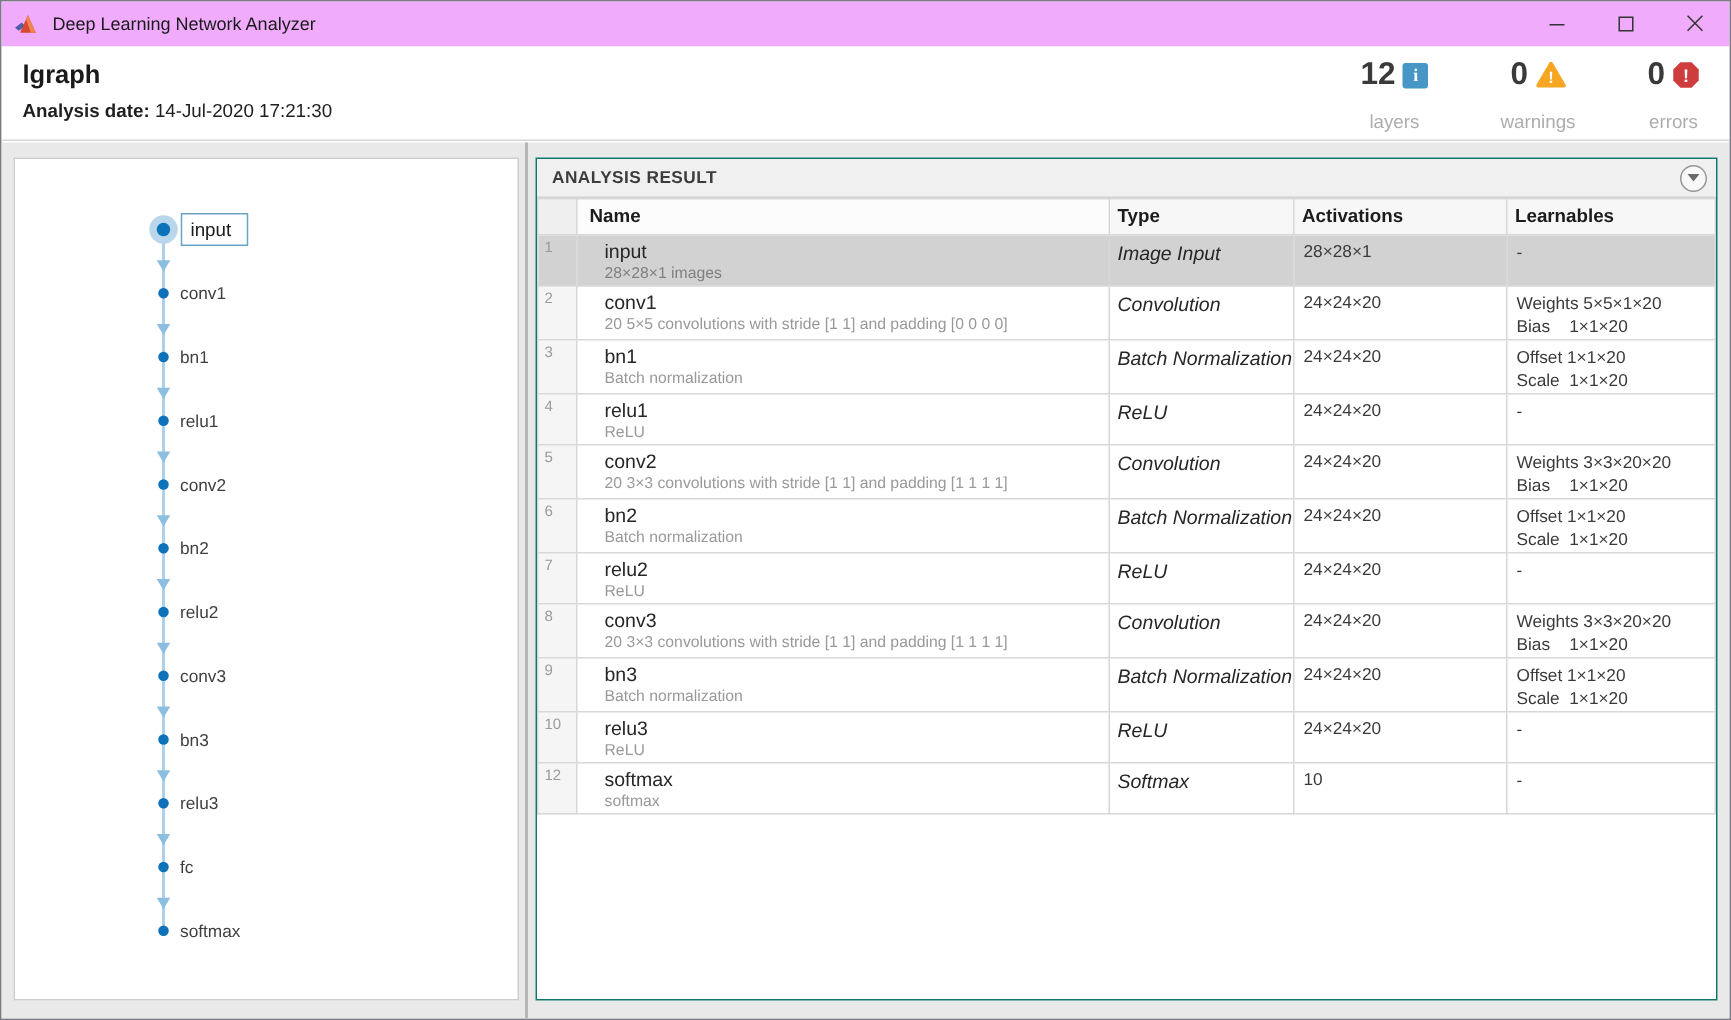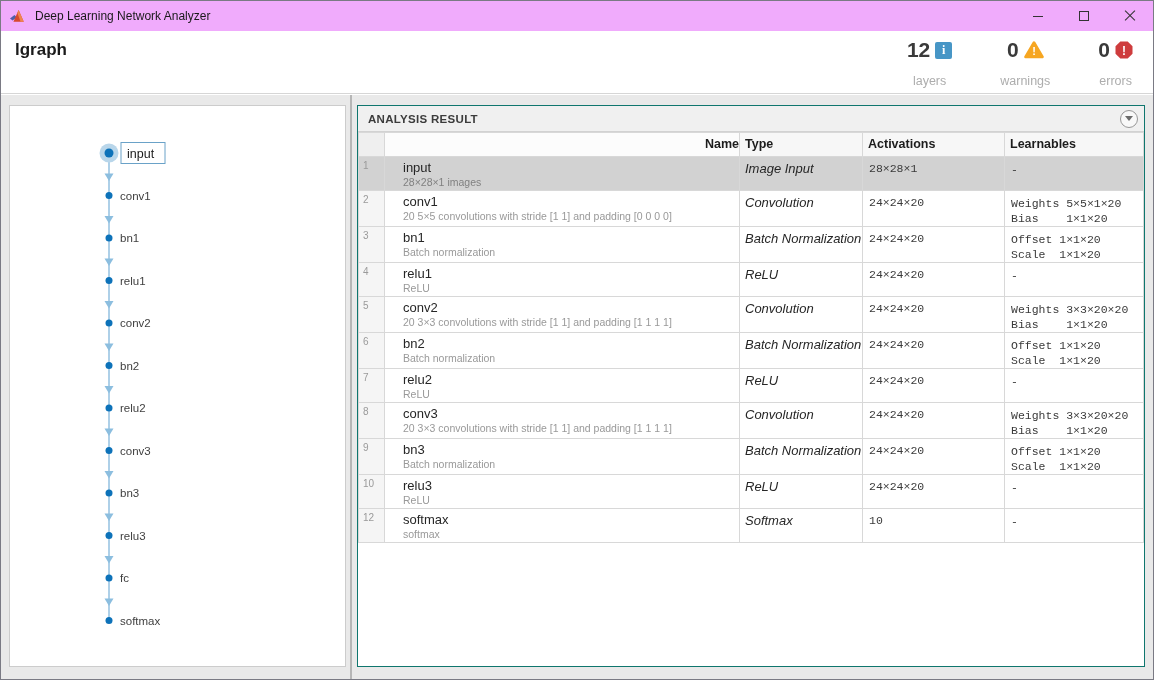--- a/index.html
+++ b/index.html
@@ -63,29 +63,29 @@
     background:#f8f8f8; display:flex; align-items:center; justify-content:center; cursor:pointer;
   }
   .tri-down { width:0; height:0; border-left:4px solid transparent; border-right:4px solid transparent; border-top:5px solid #6b6b6b; }
 
   
   table { border-collapse:collapse; width:100%; table-layout:fixed; }
   col.c-num { width:26px; } col.c-name { width:355px; } col.c-type { width:123px; }
   col.c-act { width:142px; } col.c-learn { width:auto; }
   th, td { border:1px solid #d8d8d8; vertical-align:top; }
   th { background:#f7f7f7; font-size:12.5px; font-weight:bold; color:#1c1c1c; text-align:left; height:24px; padding:4px 0 0 5px; }
-  th.h-name { padding-left:18px; background:#fcfcfc;text-align:right; }
+  th.h-name { padding-left:8px; background:#fcfcfc; }
   th.h-num { background:#efefef; }
   td { height:34px; }
   td.num { font-size:10px; color:#9a9a9a; padding:3px 0 0 4px; background:#f5f5f5; }
   td.name { padding:3px 0 0 18px; }
   .lname { font-size:13px; color:#262626; line-height:16px; }
   .ldesc { font-size:10.5px; color:#999999; line-height:13px; }
   td.type { font-size:13px; color:#262626; padding:4px 0 0 5px;font-style:italic; }
-  td.act, td.learn { font-family:Liberation Mono, monospace; font-size:11.5px; color:#3a3a3a; padding:5px 0 0 6px; }
+  td.act, td.learn { font-family:Liberation Sans, sans-serif; font-size:11.5px; color:#3a3a3a; padding:5px 0 0 6px; }
   .mono-line { white-space:pre; line-height:15px; }
   tr.selected td { background:#d2d2d2; }
   tr.selected td .ldesc { color:#808080; }
   tbody tr { cursor:default; }
 </style>
 </head>
 <body>
 
 <div class="titlebar">
   <svg class="app-icon" viewBox="0 0 17 15">
@@ -102,20 +102,24 @@
         <div class="glyph-max"></div>
       </div>
     <div class="win-btn">
         <div class="glyph-close"></div>
       </div>
   </div>
 </div>
 
 <div class="header">
   <div class="header-title">lgraph</div>
+  <div class="header-date">
+    <span class="lbl">Analysis date:</span>
+    <span>14-Jul-2020 17:21:30</span>
+  </div>
   <div class="stats">
     <div class="stat">
       <div class="stat-top">
         <span class="stat-value">12</span>
         <span class="info-badge">i</span>
       </div>
       <div class="stat-label">layers</div>
     </div>
     <div class="stat">
       <div class="stat-top">

